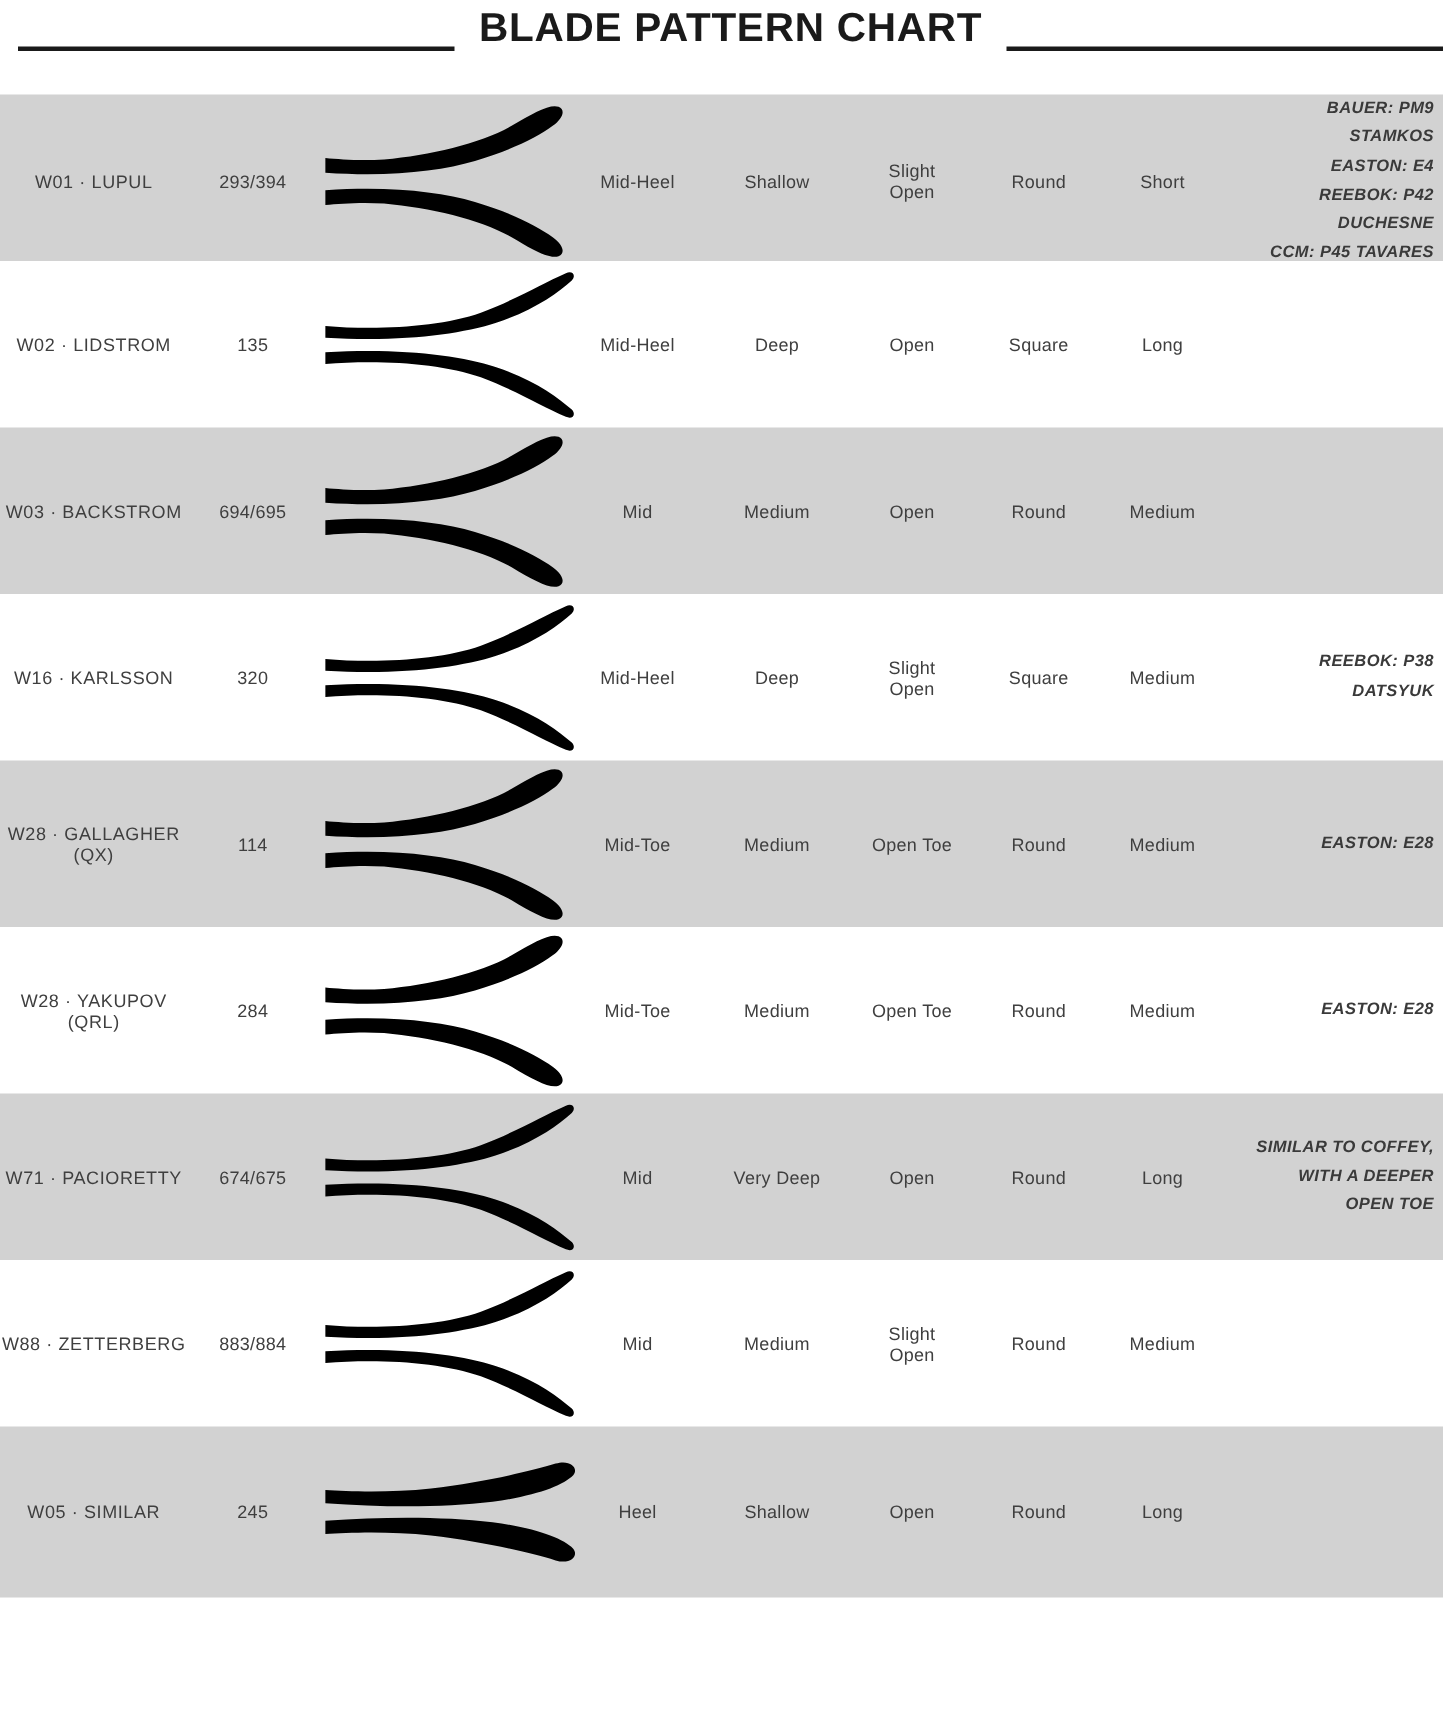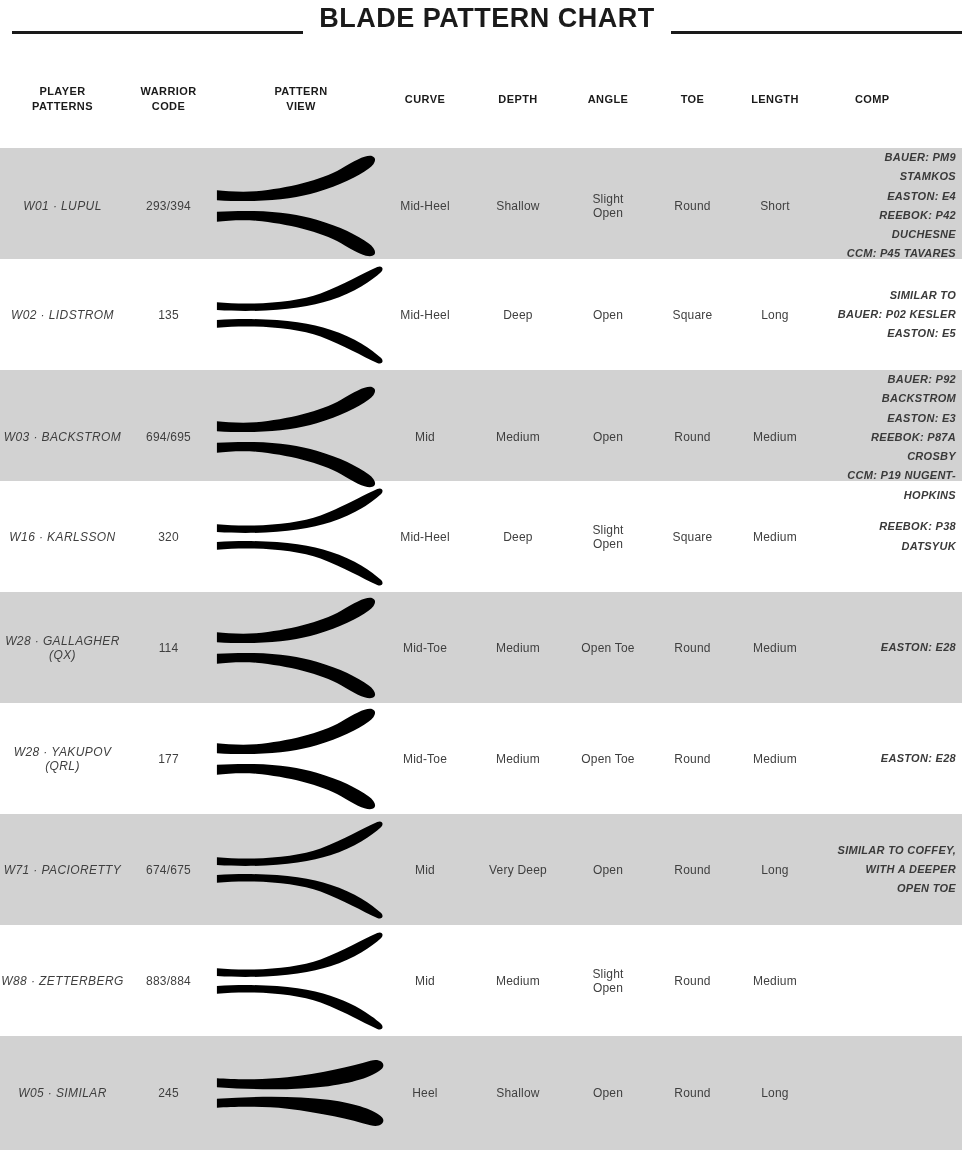--- a/index.html
+++ b/index.html
@@ -19,21 +19,21 @@
     text-align:center;font-size:11px;font-weight:700;letter-spacing:0.4px;
     line-height:1.35;white-space:pre-line;color:#1a1a1a;
   }
   .col-h.comp{text-align:left;padding-left:50px;}
   
   .rows{margin-top:29px;}
   .row{height:111px;align-items:center;}
   .row:last-child{height:114px;}
   .row:nth-child(odd){background:#d2d2d2;}
   .cell{text-align:center;font-size:12px;letter-spacing:0.2px;color:#3f3f3f;}
-  .c-player{letter-spacing:0.4px;font-style:italic;}
+  .c-player{letter-spacing:0.4px;}
   .c-pattern{display:flex;align-items:center;justify-content:center;}
   .c-comp{
     text-align:right;font-size:11px;font-weight:700;line-height:1.75;
     letter-spacing:0.3px;white-space:pre-line;padding-left:31px;padding-right:6px;color:#3a3a3a;font-style:italic;
   }
   .blade{width:176px;height:108px;display:block;}
   .defs-holder{position:absolute;width:0;height:0;overflow:hidden;}
 </style>
 </head>
 <body>
@@ -56,34 +56,20 @@
 </svg>
 
 <div class="page">
 
   <div class="title-bar">
     <div class="rule"></div>
     <div class="title">BLADE PATTERN CHART</div>
     <div class="rule"></div>
   </div>
 
-  <div class="grid col-headers">
-    <div class="col-h">PLAYER
-PATTERNS</div>
-    <div class="col-h">WARRIOR
-CODE</div>
-    <div class="col-h">PATTERN
-VIEW</div>
-    <div class="col-h">CURVE</div>
-    <div class="col-h">DEPTH</div>
-    <div class="col-h">ANGLE</div>
-    <div class="col-h">TOE</div>
-    <div class="col-h">LENGTH</div>
-    <div class="col-h comp">COMP</div>
-  </div>
 
   <div class="rows">
 
     <div class="grid row">
       <div class="cell c-player">W01 · LUPUL</div>
       <div class="cell c-code">293/394</div>
       <div class="cell c-pattern">
           <svg class="blade" viewBox="0 0 180 110">
             <use href="#blade-fat"></use>
           </svg>
@@ -105,42 +91,35 @@
       <div class="cell c-pattern">
           <svg class="blade" viewBox="0 0 180 110">
             <use href="#blade-thin"></use>
           </svg>
         </div>
       <div class="cell c-curve">Mid-Heel</div>
       <div class="cell c-depth">Deep</div>
       <div class="cell c-angle">Open</div>
       <div class="cell c-toe">Square</div>
       <div class="cell c-length">Long</div>
-      <div class="cell c-comp">SIMILAR TO
-BAUER: P02 KESLER
-EASTON: E5</div>
     </div>
 
     <div class="grid row">
       <div class="cell c-player">W03 · BACKSTROM</div>
       <div class="cell c-code">694/695</div>
       <div class="cell c-pattern">
           <svg class="blade" viewBox="0 0 180 110">
             <use href="#blade-fat"></use>
           </svg>
         </div>
       <div class="cell c-curve">Mid</div>
       <div class="cell c-depth">Medium</div>
       <div class="cell c-angle">Open</div>
       <div class="cell c-toe">Round</div>
       <div class="cell c-length">Medium</div>
-      <div class="cell c-comp">BAUER: P92 BACKSTROM
-EASTON: E3
-REEBOK: P87A CROSBY
-CCM: P19 NUGENT-HOPKINS</div>
     </div>
 
     <div class="grid row">
       <div class="cell c-player">W16 · KARLSSON</div>
       <div class="cell c-code">320</div>
       <div class="cell c-pattern">
           <svg class="blade" viewBox="0 0 180 110">
             <use href="#blade-thin"></use>
           </svg>
         </div>
@@ -163,21 +142,21 @@
       <div class="cell c-curve">Mid-Toe</div>
       <div class="cell c-depth">Medium</div>
       <div class="cell c-angle">Open Toe</div>
       <div class="cell c-toe">Round</div>
       <div class="cell c-length">Medium</div>
       <div class="cell c-comp">EASTON: E28</div>
     </div>
 
     <div class="grid row">
       <div class="cell c-player">W28 · YAKUPOV (QRL)</div>
-      <div class="cell c-code">177</div>
+      <div class="cell c-code">284</div>
       <div class="cell c-pattern">
           <svg class="blade" viewBox="0 0 180 110">
             <use href="#blade-fat"></use>
           </svg>
         </div>
       <div class="cell c-curve">Mid-Toe</div>
       <div class="cell c-depth">Medium</div>
       <div class="cell c-angle">Open Toe</div>
       <div class="cell c-toe">Round</div>
       <div class="cell c-length">Medium</div>

